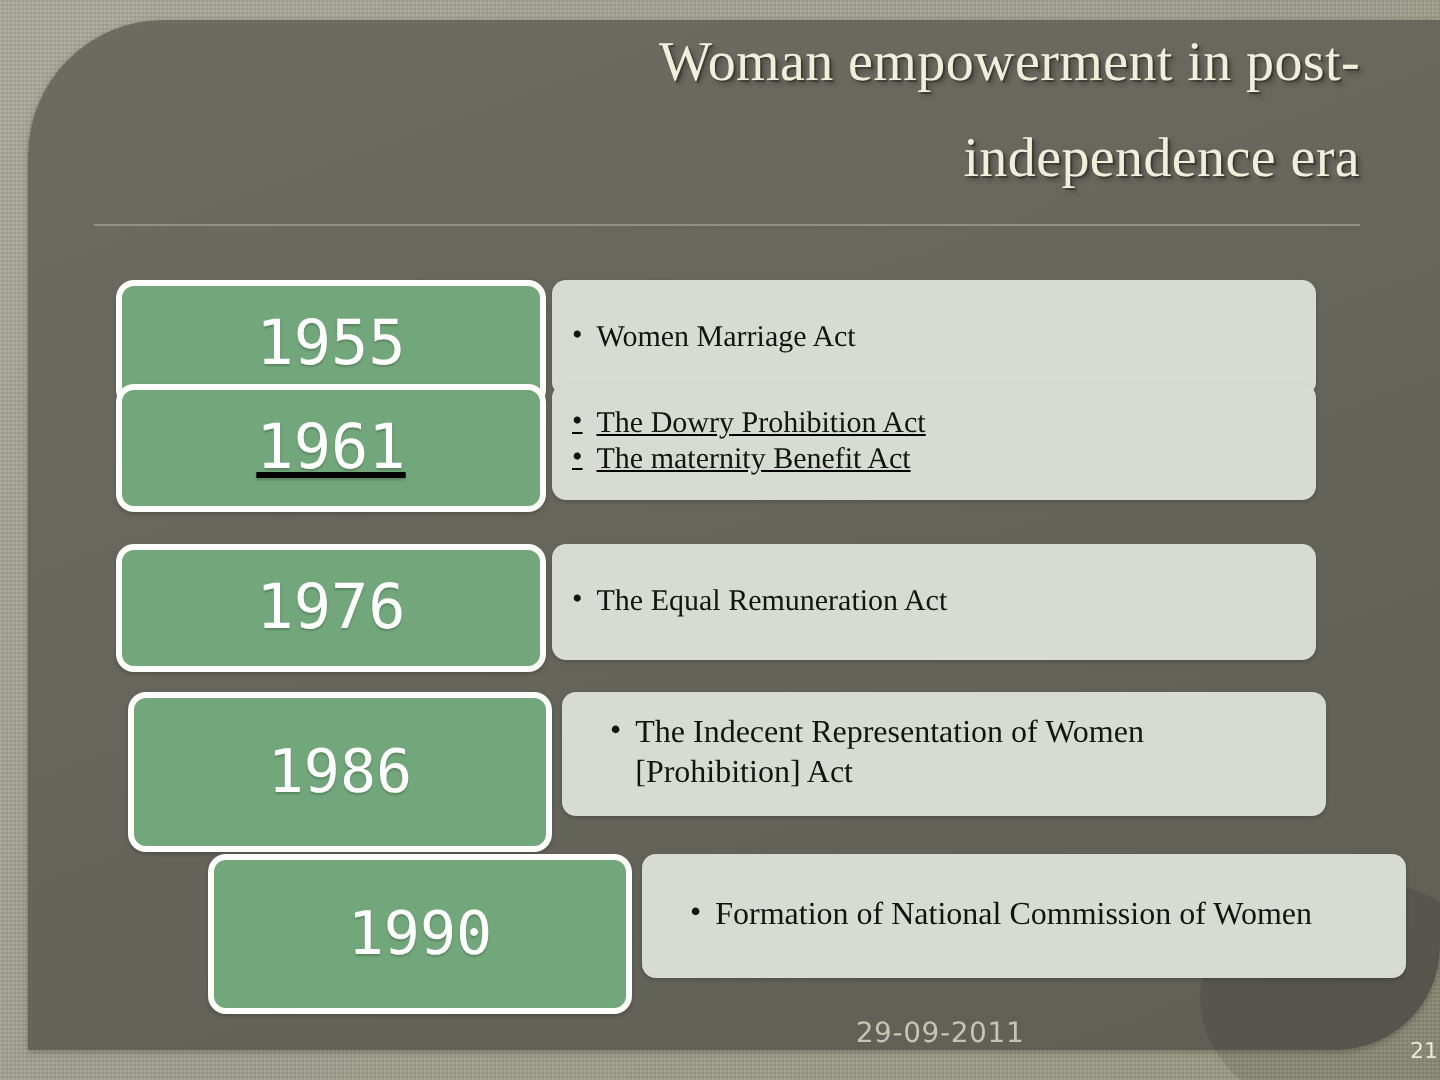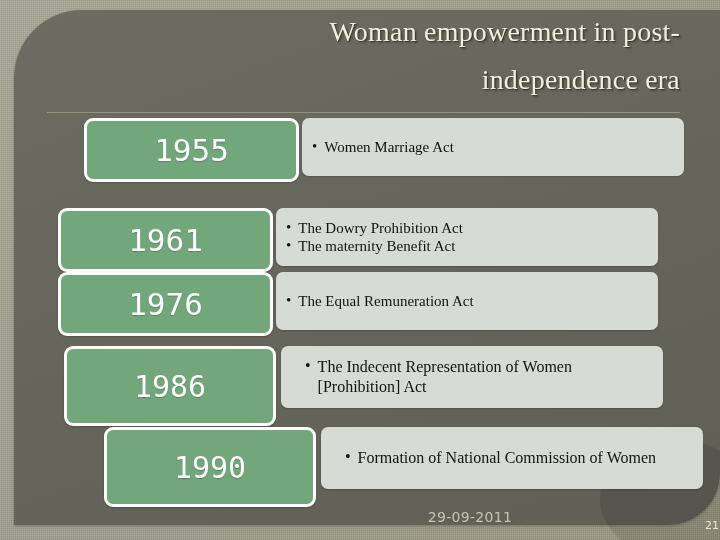--- a/index.html
+++ b/index.html
@@ -154,33 +154,33 @@
     <div id="corner-deco"></div>
   </div>
 
   <div id="title">
     <span>Woman empowerment in post-</span><br>
     <span>independence era</span>
   </div>
 
   <div id="title-rule"></div>
 
-  <div class="row r-a" style="left:58px; top:118px;margin-left:26px;">
+  <div class="row r-a" style="left:58px; top:140px;">
     <div class="year-box">
       <span>1955</span>
     </div>
     <div class="content-box">
       <div class="bullet-line">
         <span class="bullet-dot">•</span>
         <span class="bullet-text">Women Marriage Act</span>
       </div>
     </div>
   </div>
 
-  <div class="row r-a" style="left:58px; top:208px;">
+  <div class="row r-a" style="left:58px; top:192px;text-decoration:underline;">
     <div class="year-box">
       <span>1961</span>
     </div>
     <div class="content-box">
       <div class="bullet-line">
         <span class="bullet-dot">•</span>
         <span class="bullet-text">The Dowry Prohibition Act</span>
       </div>
       <div class="bullet-line">
         <span class="bullet-dot">•</span>

